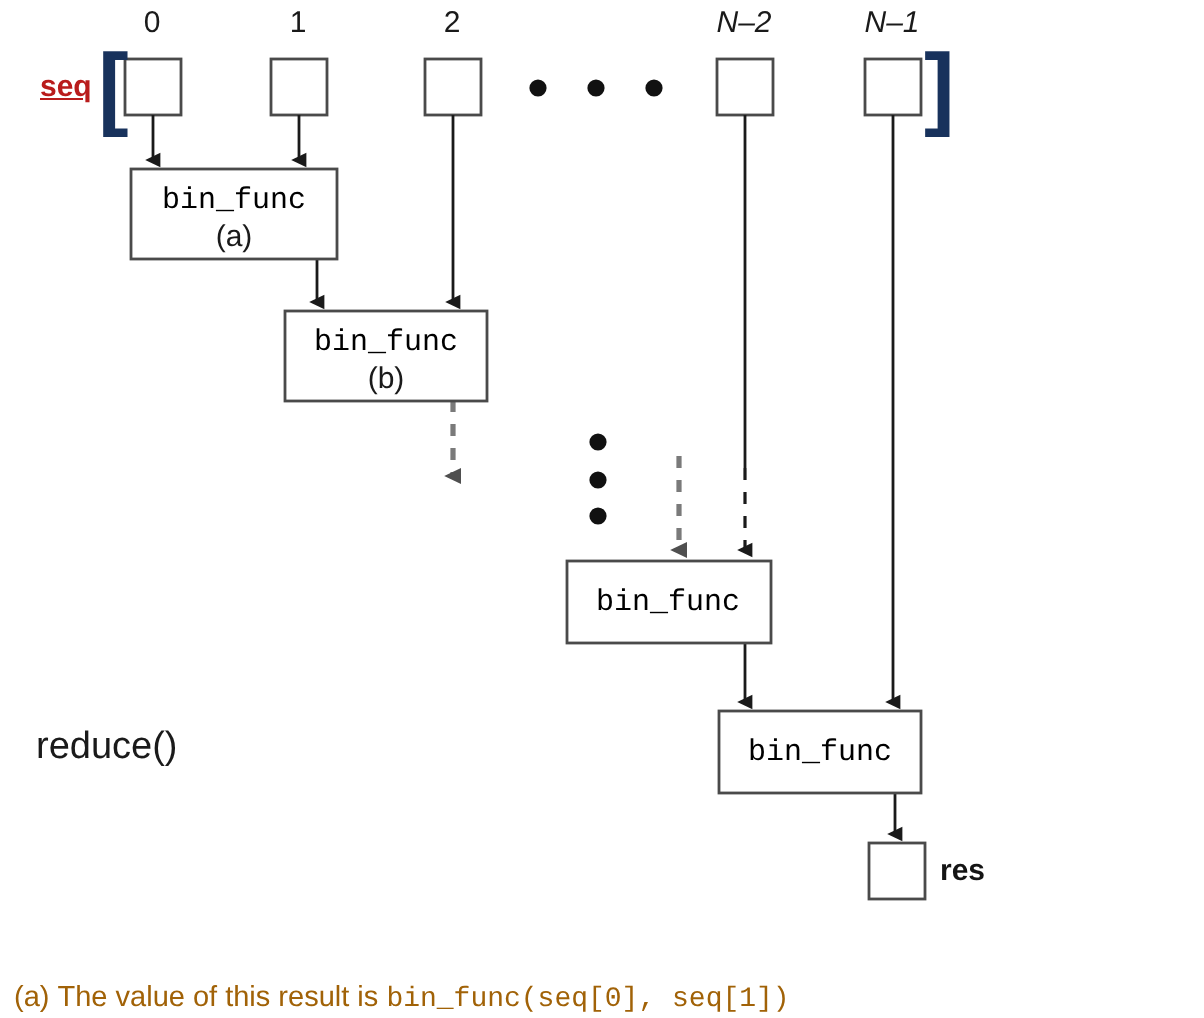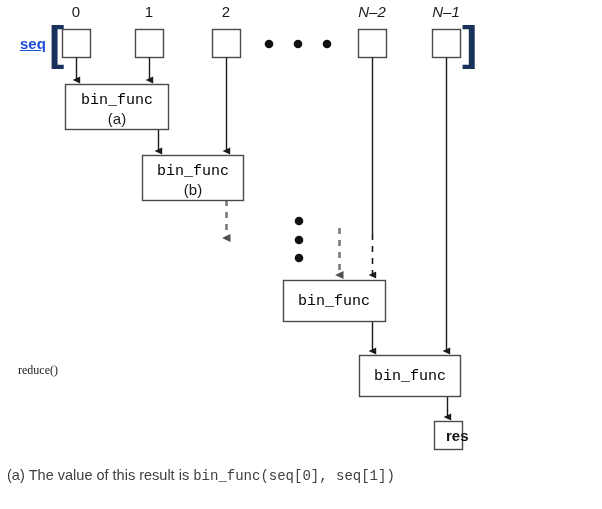--- a/index.html
+++ b/index.html
@@ -32,21 +32,21 @@
     transform: translateX(-50%);
   }
   .idx-label.italic-n {
     font-style: italic;
   }
   .seq-label {
     position: absolute;
     font-family: "Liberation Sans", sans-serif;
     font-size: 15px;
     font-weight: bold;
-    color: #1d4ed8;
+    color: #b91c1c;
     white-space: nowrap;
     text-decoration: underline;
   }
   .res-label {
     position: absolute;
     font-family: "Liberation Sans", sans-serif;
     font-size: 15px;
     font-weight: bold;
     color: #141414;
     white-space: nowrap;
@@ -74,31 +74,32 @@
     position: absolute;
     font-family: "Liberation Sans", sans-serif;
     font-size: 15px;
     color: #1a1a1a;
     text-align: center;
     white-space: nowrap;
     transform: translateX(-50%);
   }
   .reduce-label {
     position: absolute;
-    font-family: Liberation Serif, serif;
-    font-size: 12px;
+    font-family: Liberation Sans, sans-serif;
+    font-size: 19px;
     color: #1a1a1a;
     white-space: nowrap;
   }
   .caption-line {
     position: absolute;
     font-family: "Liberation Sans", sans-serif;
     font-size: 14.5px;
-    color: #404040;
-    white-space: nowrap;
+    color: #a16207;
+    white-space: nowrap;
+    margin-top: 24px;
   }
   .caption-line .mono {
     font-family: "Liberation Mono", monospace;
     font-size: 14px;
   }
 </style>
 </head>
 <body>
 
 <div id="root">
@@ -183,21 +184,21 @@
   <div class="box-text" style="left:117px; top:92px;">bin_func</div>
   <div class="box-sub" style="left:117px; top:110px;">(a)</div>
 
   <div class="box-text" style="left:193px; top:163px;">bin_func</div>
   <div class="box-sub" style="left:193px; top:181px;">(b)</div>
 
   <div class="box-text" style="left:334px; top:293px;">bin_func</div>
 
   <div class="box-text" style="left:410px; top:368px;">bin_func</div>
 
-  <div class="res-label" style="left:446px; top:427px;">res</div>
+  <div class="res-label" style="left:470px; top:427px;">res</div>
 
   <div class="reduce-label" style="left:18px; top:363px;">reduce()</div>
 
   <div class="caption-line" style="left:7px; top:467px;">
     <span>(a)</span><span>&nbsp;</span><span>The value of this result is </span><span class="mono">bin_func(seq[0], seq[1])</span>
   </div>
 
 </div>
 
 </body></html>

